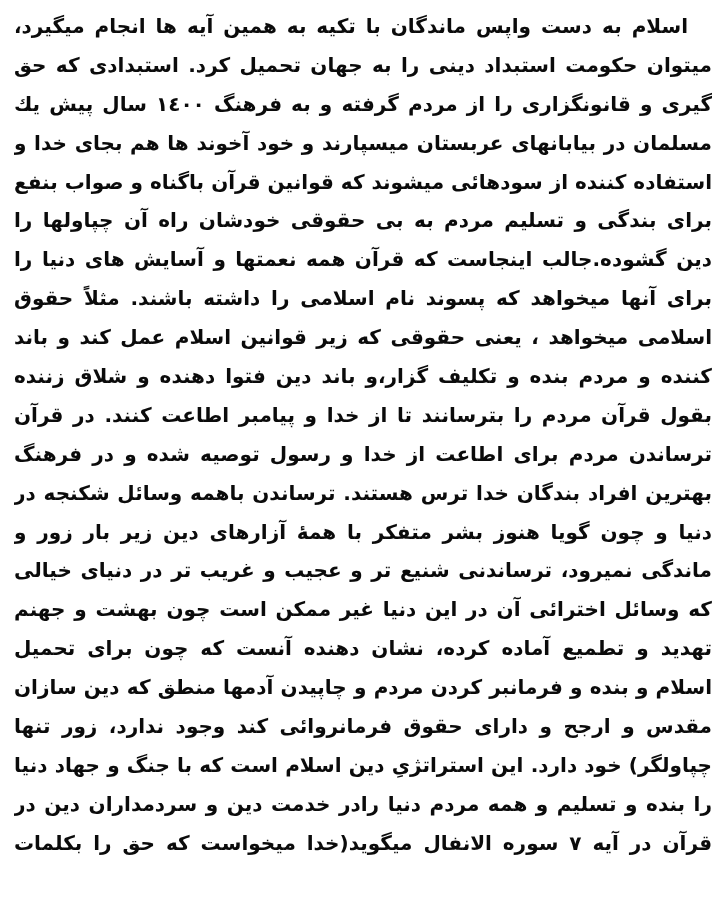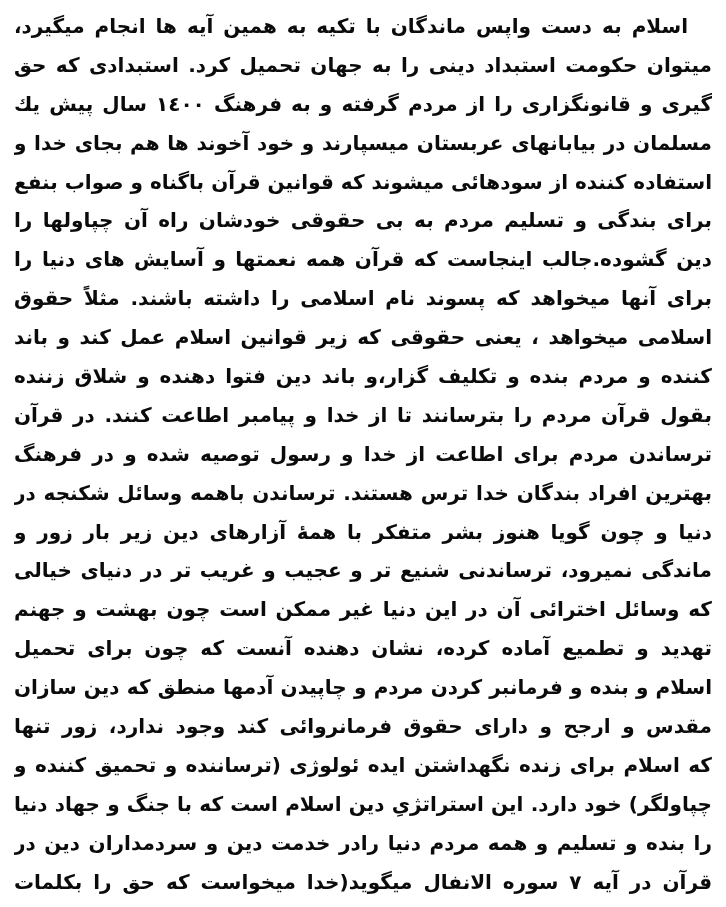--- a/index.html
+++ b/index.html
@@ -54,18 +54,17 @@
       <div class="line">كننده و مردم بنده و تكليف گزار،و باند دين فتوا دهنده و شلاق زننده باشند و</div>
       <div class="line">بقول قرآن مردم را بترسانند تا از خدا و پيامبر اطاعت كنند. در قرآن بارها به</div>
       <div class="line">ترساندن مردم  برای اطاعت از خدا و رسول توصيه شده و در فرهنگ اسلامی</div>
       <div class="line">بهترين افراد بندگان خدا ترس هستند.  ترساندن  باهمه وسائل شكنجه در اين</div>
       <div class="line">دنيا و چون گويا هنوز بشر متفكر با همهٔ آزارهای دين زير بار زور و عقب</div>
       <div class="line">ماندگی نميرود، ترساندنی شنيع تر و عجيب و غريب تر در دنيای خيالی ديگری</div>
       <div class="line">كه وسائل اخترائی آن در اين دنيا غير ممكن است  چون بهشت و جهنم را برای</div>
       <div class="line">تهديد و تطميع آماده كرده، نشان دهنده آنست كه چون برای تحميل حاكم كردن</div>
       <div class="line">اسلام  و بنده و فرمانبر كردن مردم و چاپيدن آدمها منطق كه دين سازان را</div>
       <div class="line">مقدس و ارجح و دارای حقوق فرمانروائی كند وجود ندارد، زور تنها ابزاريست</div>
-      <div class="line">كه اسلام برای زنده نگهداشتن ايده ئولوژی (ترساننده و تحميق كننده و</div>
       <div class="line">چپاولگر) خود دارد. اين استراتژیِ دين اسلام است كه با جنگ و جهاد  دنيا</div>
       <div class="line">را بنده و تسليم و همه مردم دنيا رادر خدمت دين و سردمداران دين در آورند.</div>
       <div class="line">قرآن در آيه ٧ سوره الانفال ميگويد(خدا ميخواست كه حق را بكلمات خود</div>
     </div>
 </div>
 
 </body></html>

